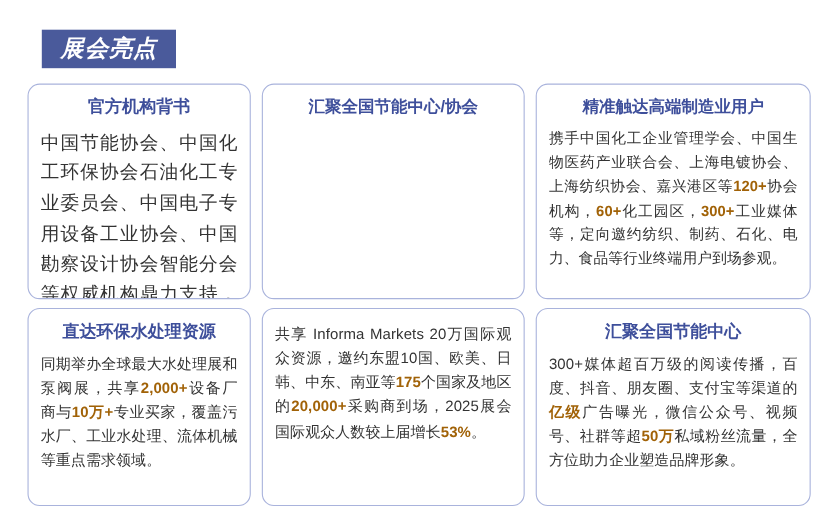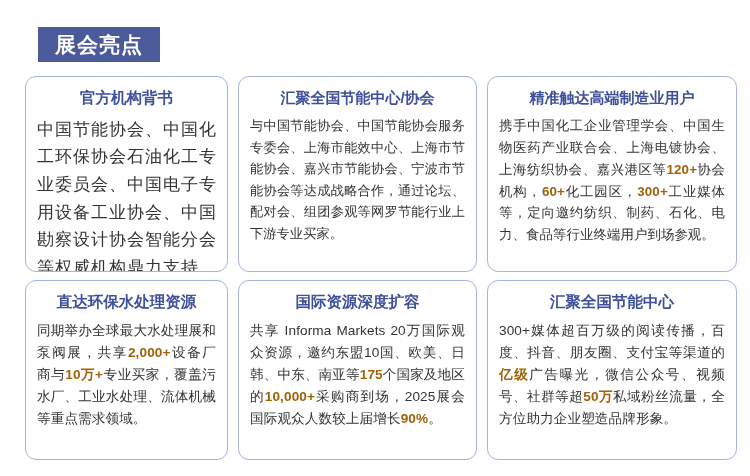--- a/index.html
+++ b/index.html
@@ -35,20 +35,21 @@
     align-items: center;
     justify-content: center;
   }
   .section-header-text {
     color: #ffffff;
     font-size: 21px;
     font-weight: bold;
     letter-spacing: 1px;
     line-height: 1;
     white-space: nowrap;
+    font-style: italic;
   }
 
   
   .grid {
     position: absolute;
     left: 25px;
     top: 76px;
     width: 700px;
     height: 384px;
     display: grid;
@@ -112,36 +113,34 @@
 
   <div class="grid">
 
     <div class="card c1">
       <div class="card-title">官方机构背书</div>
       <div class="card-body">中国节能协会、中国化工环保协会石油化工专业委员会、中国电子专用设备工业协会、中国勘察设计协会智能分会等权威机构鼎力支持，为企业打造高端资源对接平台。</div>
     </div>
 
     <div class="card c2">
       <div class="card-title">汇聚全国节能中心/协会</div>
-      <div class="card-body">与中国节能协会、中国节能协会服务专委会、上海市能效中心、上海市节能协会、嘉兴市节能协会、宁波市节能协会等达成战略合作，通过论坛、配对会、组团参观等网罗节能行业上下游专业买家。</div>
     </div>
 
     <div class="card c3">
       <div class="card-title">精准触达高端制造业用户</div>
       <div class="card-body">携手中国化工企业管理学会、中国生物医药产业联合会、上海电镀协会、上海纺织协会、嘉兴港区等<span class="hl">120+</span>协会机构，<span class="hl">60+</span>化工园区，<span class="hl">300+</span>工业媒体等，定向邀约纺织、制药、石化、电力、食品等行业终端用户到场参观。</div>
     </div>
 
     <div class="card c4">
       <div class="card-title">直达环保水处理资源</div>
       <div class="card-body">同期举办全球最大水处理展和泵阀展，共享<span class="hl">2,000+</span>设备厂商与<span class="hl">10万+</span>专业买家，覆盖污水厂、工业水处理、流体机械等重点需求领域。</div>
     </div>
 
     <div class="card c5">
-      <div class="card-title">国际资源深度扩容</div>
-      <div class="card-body">共享 Informa Markets 20万国际观众资源，邀约东盟10国、欧美、日韩、中东、南亚等<span class="hl">175</span>个国家及地区的<span class="hl">10,000+</span>采购商到场，2025展会国际观众人数较上届增长<span class="hl">90%</span>。</div>
+      <div class="card-body">共享 Informa Markets 20万国际观众资源，邀约东盟10国、欧美、日韩、中东、南亚等<span class="hl">175</span>个国家及地区的<span class="hl">20,000+</span>采购商到场，2025展会国际观众人数较上届增长<span class="hl">53%</span>。</div>
     </div>
 
     <div class="card c6">
       <div class="card-title">汇聚全国节能中心</div>
       <div class="card-body">300+媒体超百万级的阅读传播，百度、抖音、朋友圈、支付宝等渠道的<span class="hl">亿级</span>广告曝光，微信公众号、视频号、社群等超<span class="hl">50万</span>私域粉丝流量，全方位助力企业塑造品牌形象。</div>
     </div>
 
   </div>
 </div>
 

